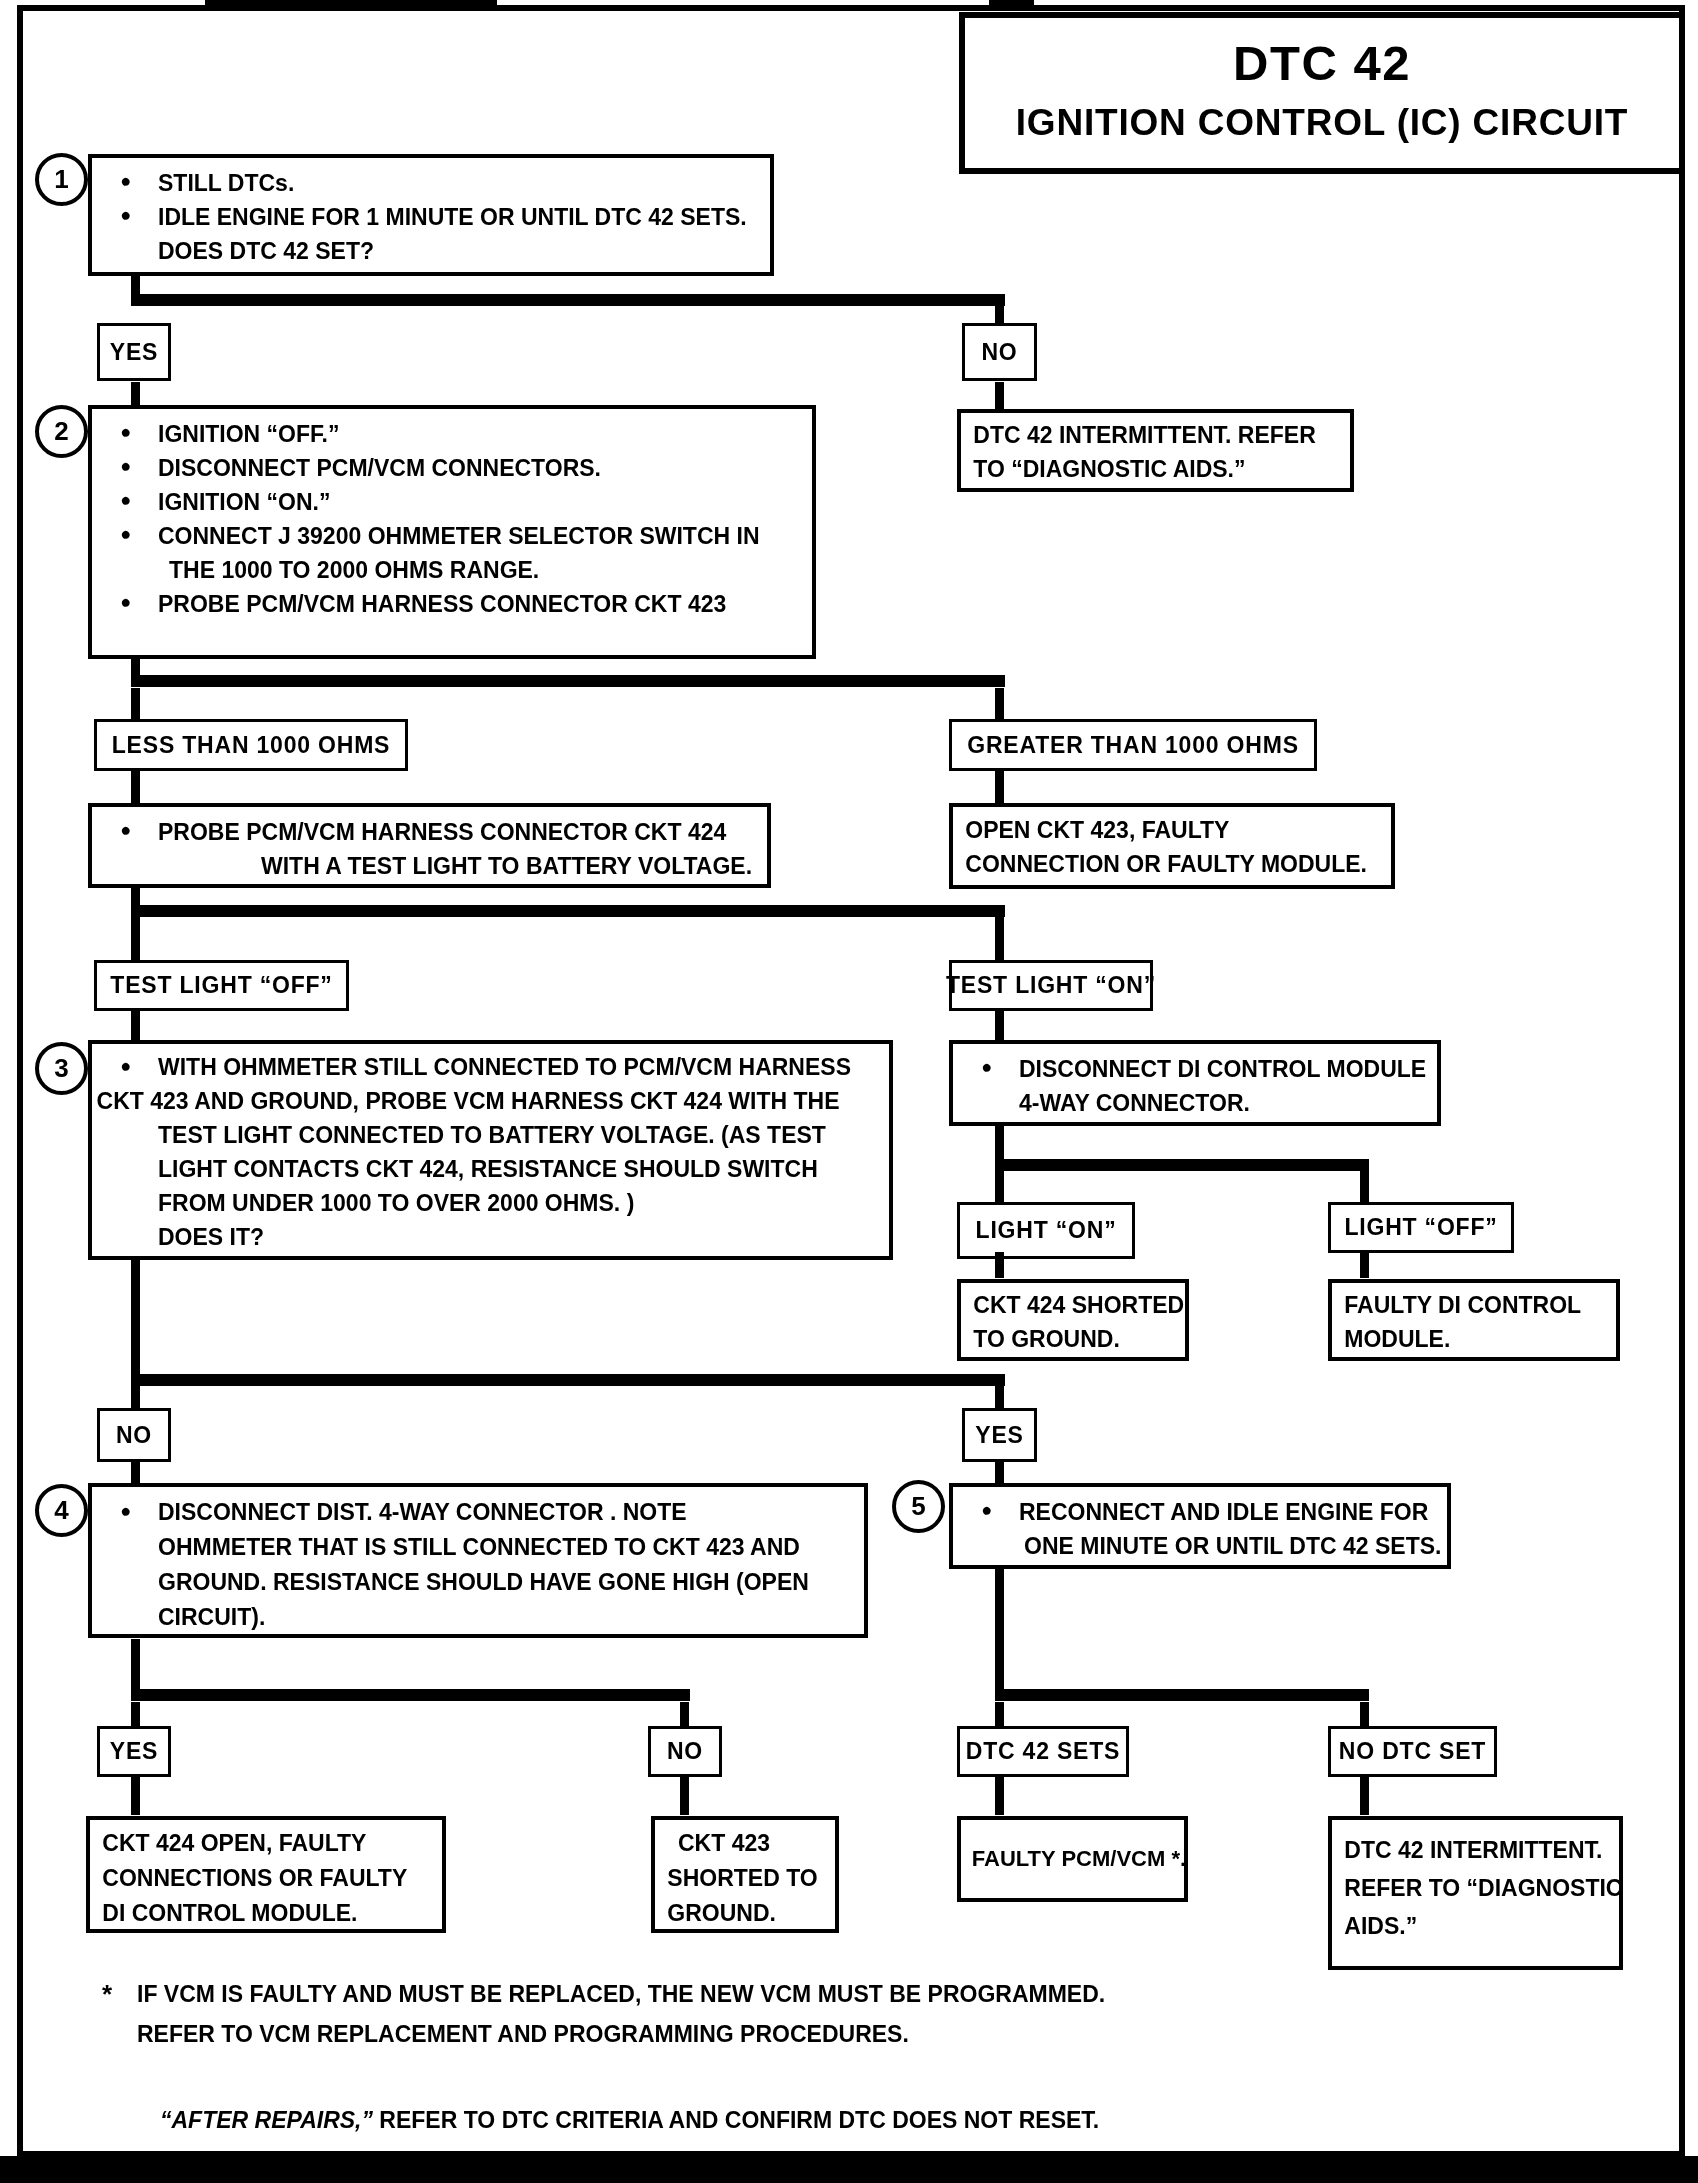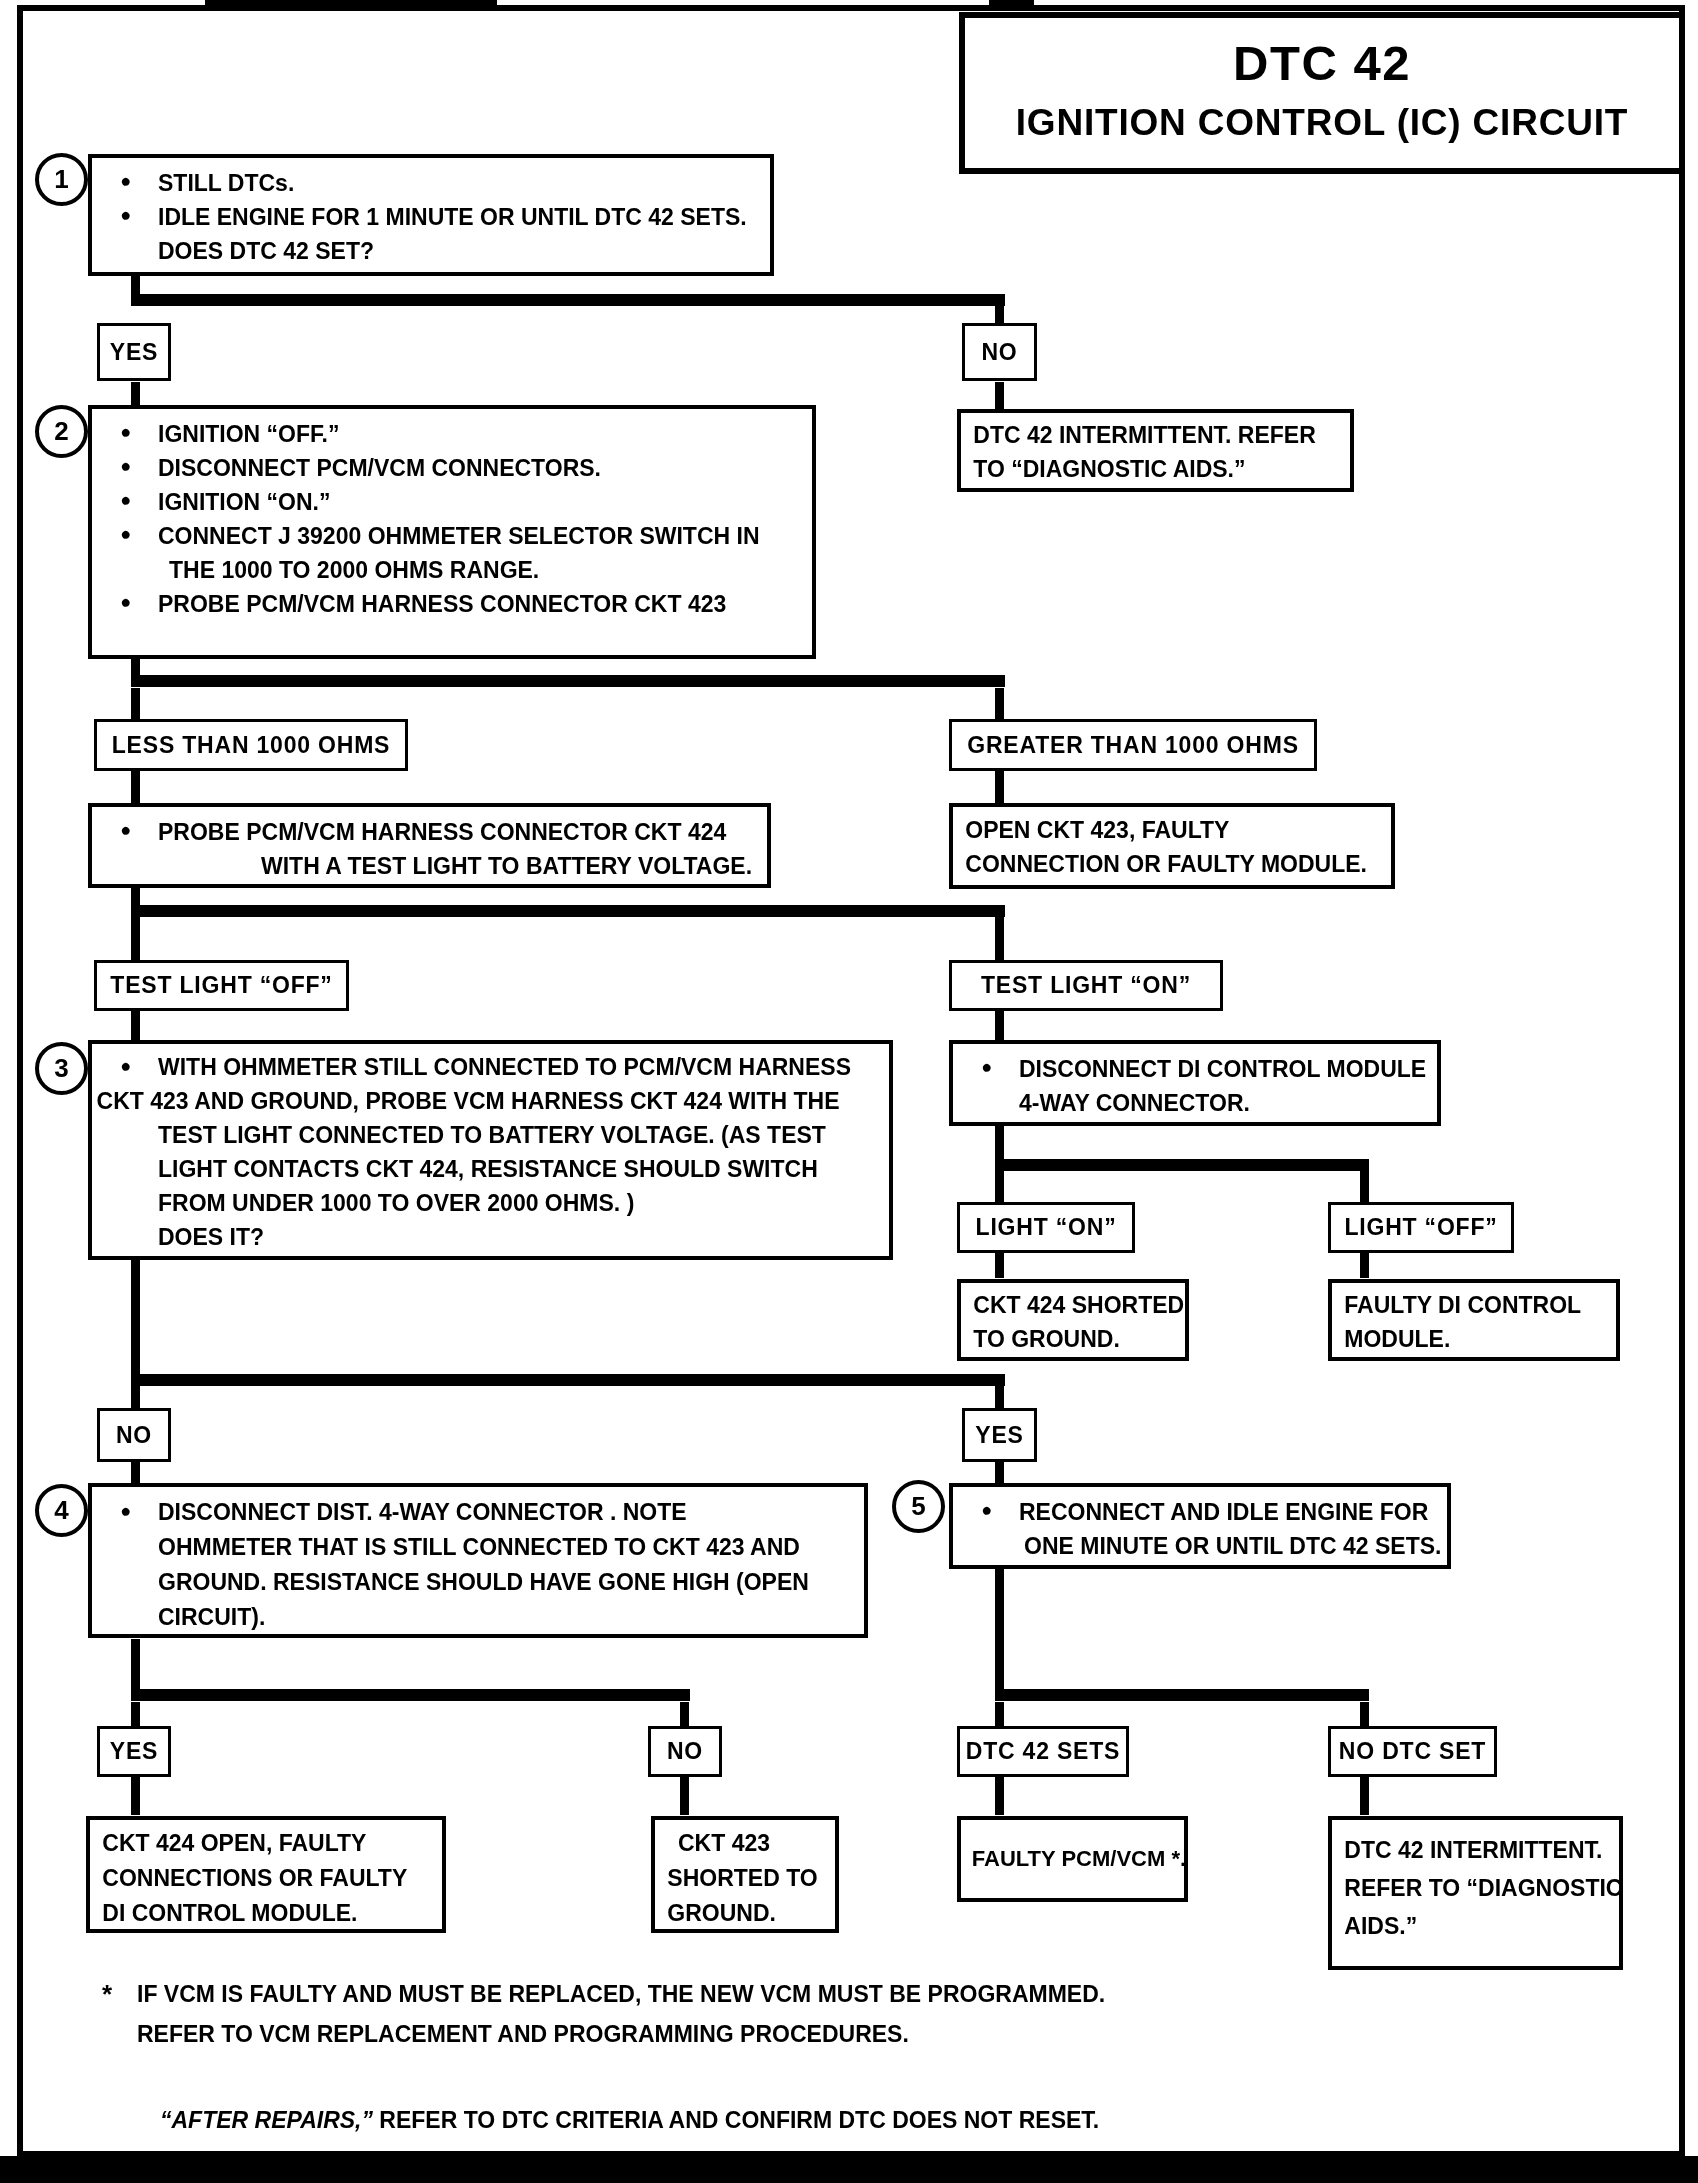--- a/index.html
+++ b/index.html
@@ -119,21 +119,21 @@
   </div>
 
   <div class="vl" style="left:131px;top:888px;height:20px;"></div>
   <div class="hl" style="left:131px;top:905px;width:874px;"></div>
   <div class="vl" style="left:131px;top:917px;height:43px;"></div>
   <div class="vl" style="left:995px;top:917px;height:43px;"></div>
 
   <div class="lbl" style="left:94px;top:960px;width:255px;height:51px;">
       <span>TEST LIGHT “OFF”</span>
     </div>
-  <div class="lbl" style="left:949px;top:960px;width:274px;height:51px;">
+  <div class="lbl" style="left:949px;top:960px;width:204px;height:51px;">
       <span>TEST LIGHT “ON”</span>
     </div>
 
   <div class="vl" style="left:131px;top:1011px;height:29px;"></div>
   <div class="vl" style="left:995px;top:1011px;height:29px;"></div>
 
   <div class="node" style="left:88px;top:1040px;width:805px;height:220px;padding-top:6.2px;">
     <div class="ln"><span class="blt">●</span><span>WITH OHMMETER STILL CONNECTED TO PCM/VCM HARNESS</span></div>
     <div class="ln" style="padding-left:4.6px;">CKT 423 AND GROUND, PROBE VCM HARNESS CKT 424 WITH THE</div>
     <div class="ln">TEST LIGHT CONNECTED TO BATTERY VOLTAGE. (AS TEST</div>
@@ -145,21 +145,21 @@
   <div class="node" style="left:949px;top:1040px;width:492px;height:86px;">
     <div class="ln"><span class="blt">●</span><span>DISCONNECT DI CONTROL MODULE</span></div>
     <div class="ln">4-WAY CONNECTOR.</div>
   </div>
 
   <div class="vl" style="left:995px;top:1126px;height:35px;"></div>
   <div class="hl" style="left:995px;top:1159px;width:374px;"></div>
   <div class="vl" style="left:995px;top:1171px;height:31px;"></div>
   <div class="vl" style="left:1360px;top:1171px;height:31px;"></div>
 
-  <div class="lbl" style="left:957px;top:1202px;width:178px;height:51px;">
+  <div class="lbl" style="left:957px;top:1202px;width:178px;height:57px;">
       <span>LIGHT “ON”</span>
     </div>
   <div class="lbl" style="left:1328px;top:1202px;width:186px;height:51px;">
       <span>LIGHT “OFF”</span>
     </div>
 
   <div class="vl" style="left:995px;top:1252px;height:26px;"></div>
   <div class="vl" style="left:1360px;top:1252px;height:26px;"></div>
 
   <div class="node" style="left:957px;top:1279px;width:232px;height:82px;padding-top:4.6px;">

